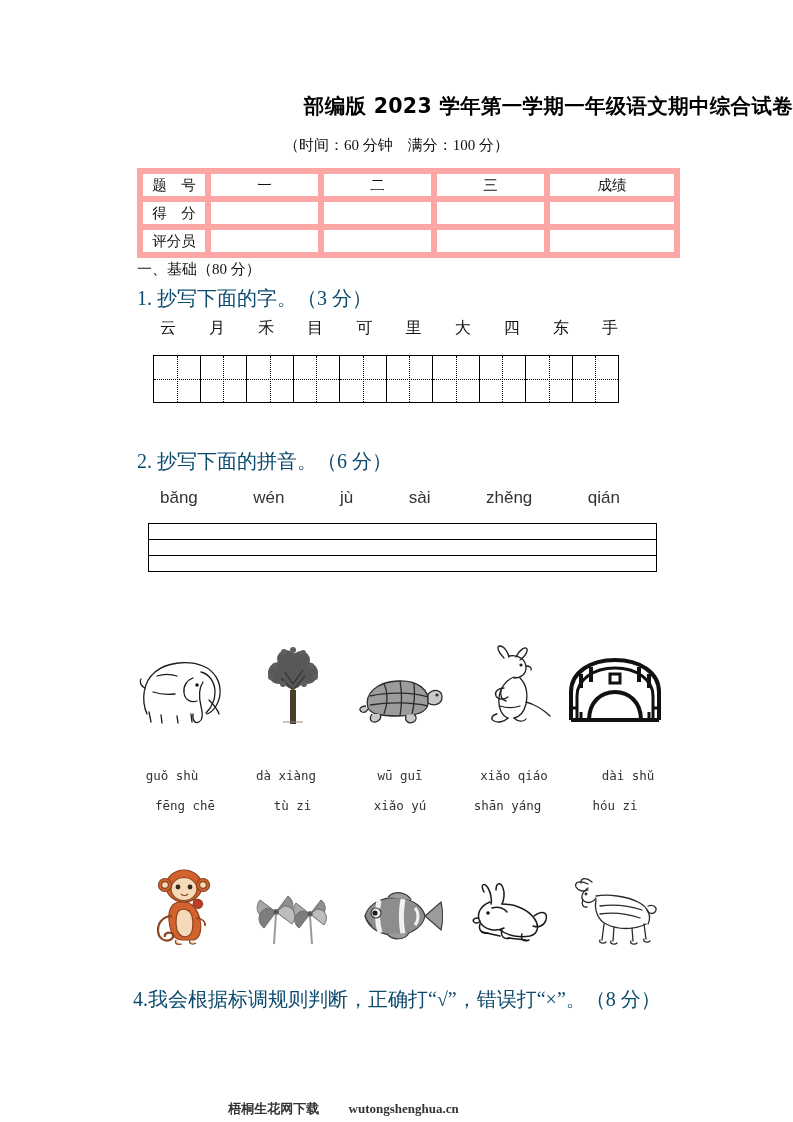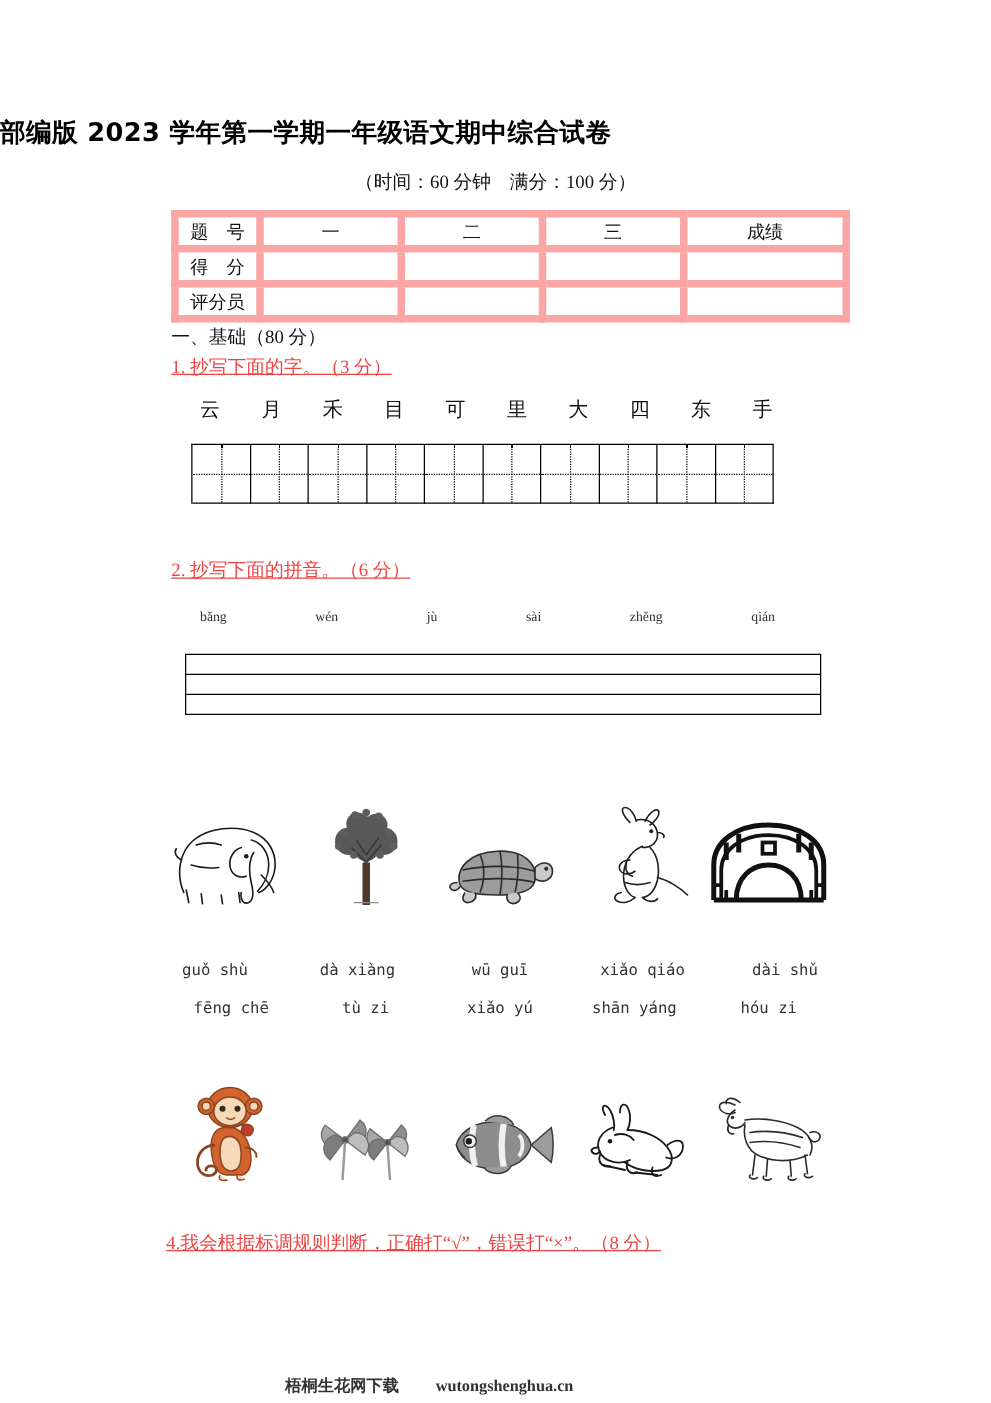--- a/index.html
+++ b/index.html
@@ -22,21 +22,21 @@
     width: 793px;
     height: 1122px;
   }
 
   
   .doc-title {
     position: absolute;
     left: 0;
     top: 92px;
     width: 793px;
-    text-align: left;
+    text-align: right;
     font-family: "DejaVu Sans", "Liberation Sans", sans-serif;
     font-weight: bold;
     font-size: 20.5px;
     letter-spacing: 0.3px;
     color: #000;
   }
   .doc-subtitle {
     position: absolute;
     left: 0;
     top: 136px;
@@ -67,25 +67,24 @@
   .score-table td.rowhead {
     width: 68px;
     letter-spacing: 0;
   }
   .score-table col.c-blank { width: 113px; }
   .score-table col.c-total { width: 130px; }
 
   
   .q-text {
     position: absolute;
-    font-size: 15px;
-    color: #ef4444;
+    font-size: 20px;
+    color: #0c4a6e;
     white-space: nowrap;
     line-height: 1.45;
-    text-decoration: underline;
   }
   .sec-head {
     position: absolute;
     font-size: 15px;
     color: #111;
     white-space: nowrap;
   }
 
   
   .char-row {
@@ -137,22 +136,22 @@
   }
 
   
   .pinyin-row {
     position: absolute;
     left: 160px;
     top: 488px;
     width: 460px;
     display: flex;
     justify-content: space-between;
-    font-family: Liberation Serif, serif;
-    font-size: 11px;
+    font-family: Liberation Sans, sans-serif;
+    font-size: 17px;
     color: #333;
   }
   .pinyin-row span { display: inline-block; text-align: center; }
 
   
   .siline-grid {
     position: absolute;
     left: 148px;
     top: 523px;
     width: 509px;

